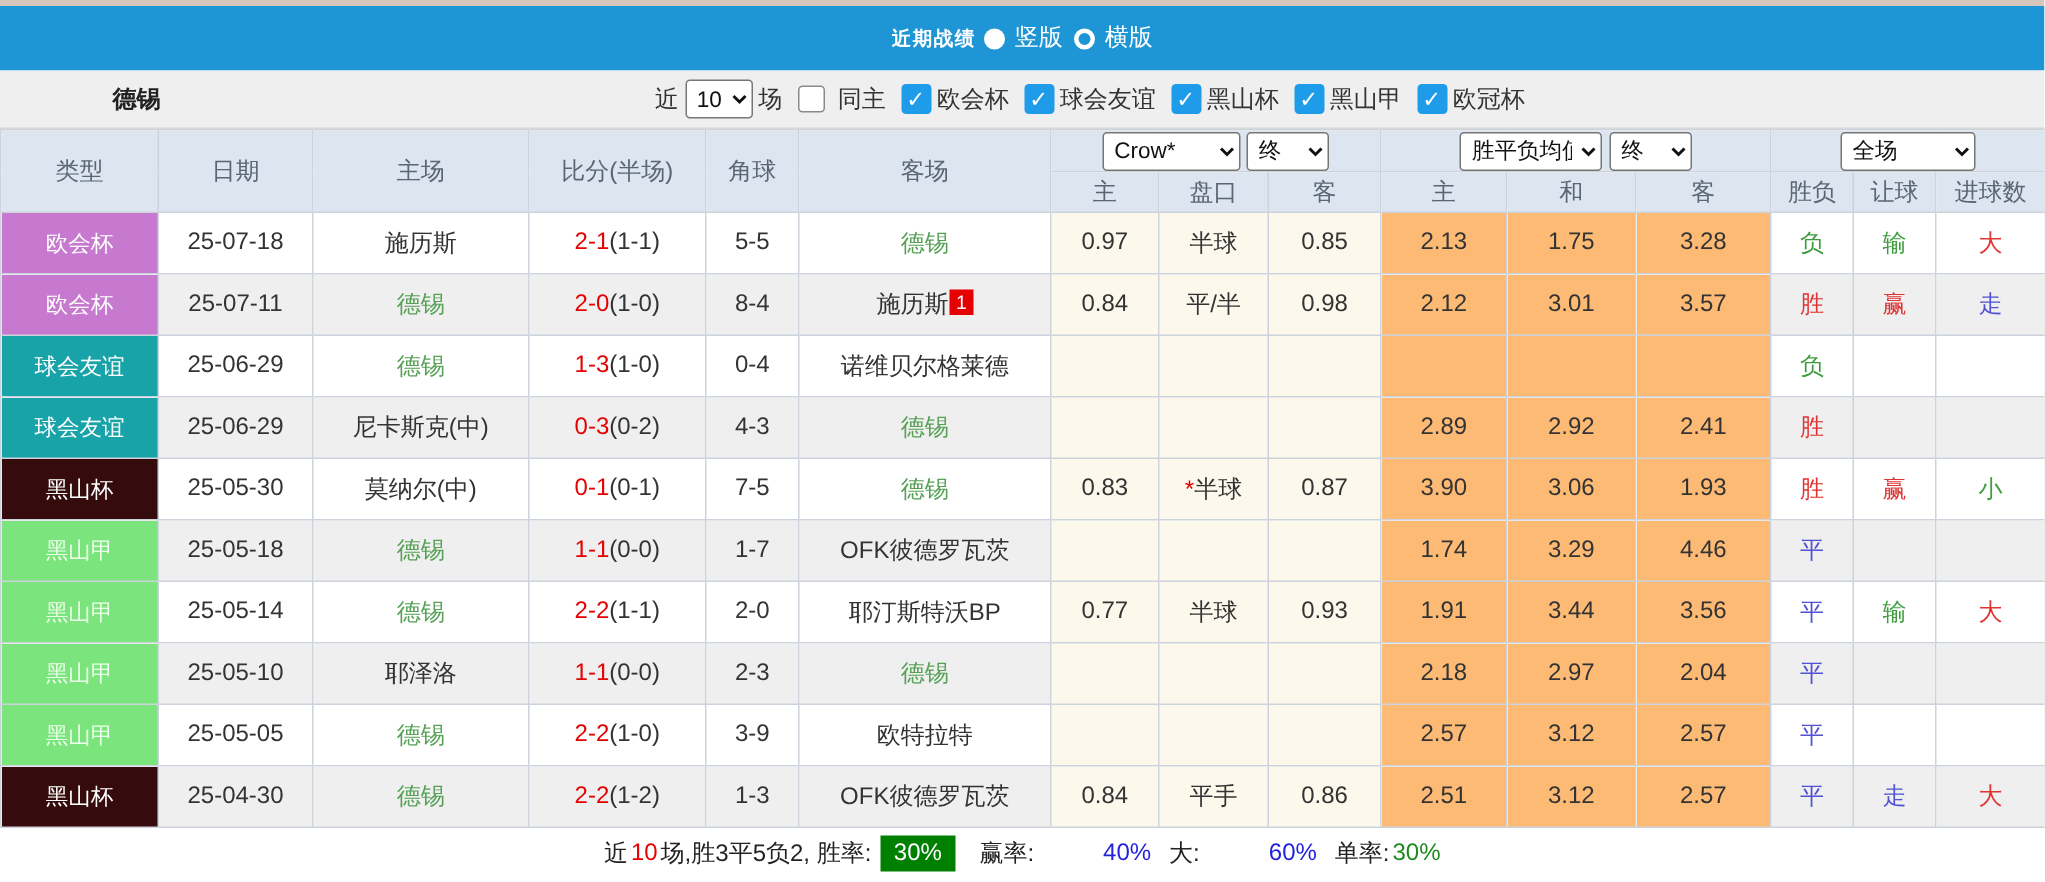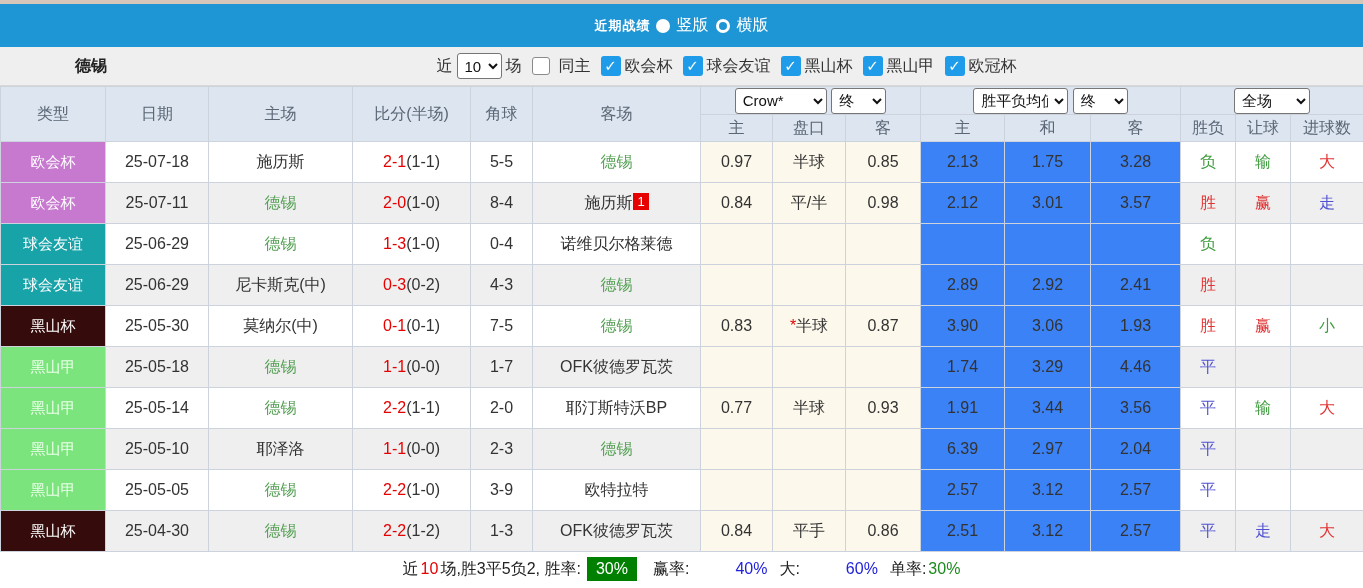--- a/index.html
+++ b/index.html
@@ -61,21 +61,21 @@
   .data-row:nth-child(even) { background: #efefef; }
   .c-type { color: #fff; font-size: 15px; }
   .t-purple  { background: #c778cf; }
   .t-teal    { background: #18a3a8; }
   .t-darkred { background: #360b0b; }
   .t-green   { background: #7ce47c; color: #eaffea; }
   .c-team.hl { color: #56a156; }
   .s-main { color: #e60000; }
   .s-half { color: #333; }
   .c-odds { background: #fdf8ec; }
-  .c-avg  { background: #3b82f6; margin-top: 38px; }
+  .c-avg  { background: #fdba74; margin-top: 38px; }
   .clr-red   { color: #e03333; }
   .clr-green { color: #3f9c3f; }
   .clr-blue  { color: #5151d3; }
   .star { color: #e60000; }
   .red-badge {
     display: inline-block; background: #e60000; color: #fff; font-size: 13px;
     line-height: 17px; padding: 0 4px; margin-left: 1px; vertical-align: 2px;
   }
   .summary {
     height: 34px; display: flex; align-items: center; justify-content: center;
@@ -164,21 +164,21 @@
       <th rowspan="2" class="span2">客场</th>
       <th colspan="3">
         <select style="width:92px"><option>Crow*</option></select>
         <select style="width:55px"><option>终</option></select>
       </th>
       <th colspan="3">
         <select style="width:95px"><option>胜平负均值</option></select>
         <select style="width:55px"><option>终</option></select>
       </th>
       <th colspan="3">
-        <select style="width:76px"><option>全场</option></select>
+        <select style="width:90px"><option>全场</option></select>
       </th>
     </tr>
     <tr class="lbl-row">
       <th>主</th>
       <th>盘口</th>
       <th>客</th>
       <th>主</th>
       <th>和</th>
       <th>客</th>
       <th>胜负</th>
@@ -309,21 +309,21 @@
       <tr class="data-row">
         <td class="c-type t-green">黑山甲</td>
         <td class="c-date">25-05-10</td>
         <td class="c-team ">耶泽洛</td>
         <td class="c-score"><span class="s-main">1-1</span><span class="s-half">(0-0)</span></td>
         <td class="c-corner">2-3</td>
         <td class="c-team hl">德锡</td>
         <td class="c-odds"></td>
         <td class="c-odds"></td>
         <td class="c-odds"></td>
-        <td class="c-avg">6.39</td>
+        <td class="c-avg">2.18</td>
         <td class="c-avg">2.97</td>
         <td class="c-avg">2.04</td>
         <td class="c-res clr-blue">平</td>
         <td class="c-res "></td>
         <td class="c-res "></td>
       </tr>
       <tr class="data-row">
         <td class="c-type t-green">黑山甲</td>
         <td class="c-date">25-05-05</td>
         <td class="c-team hl">德锡</td>

